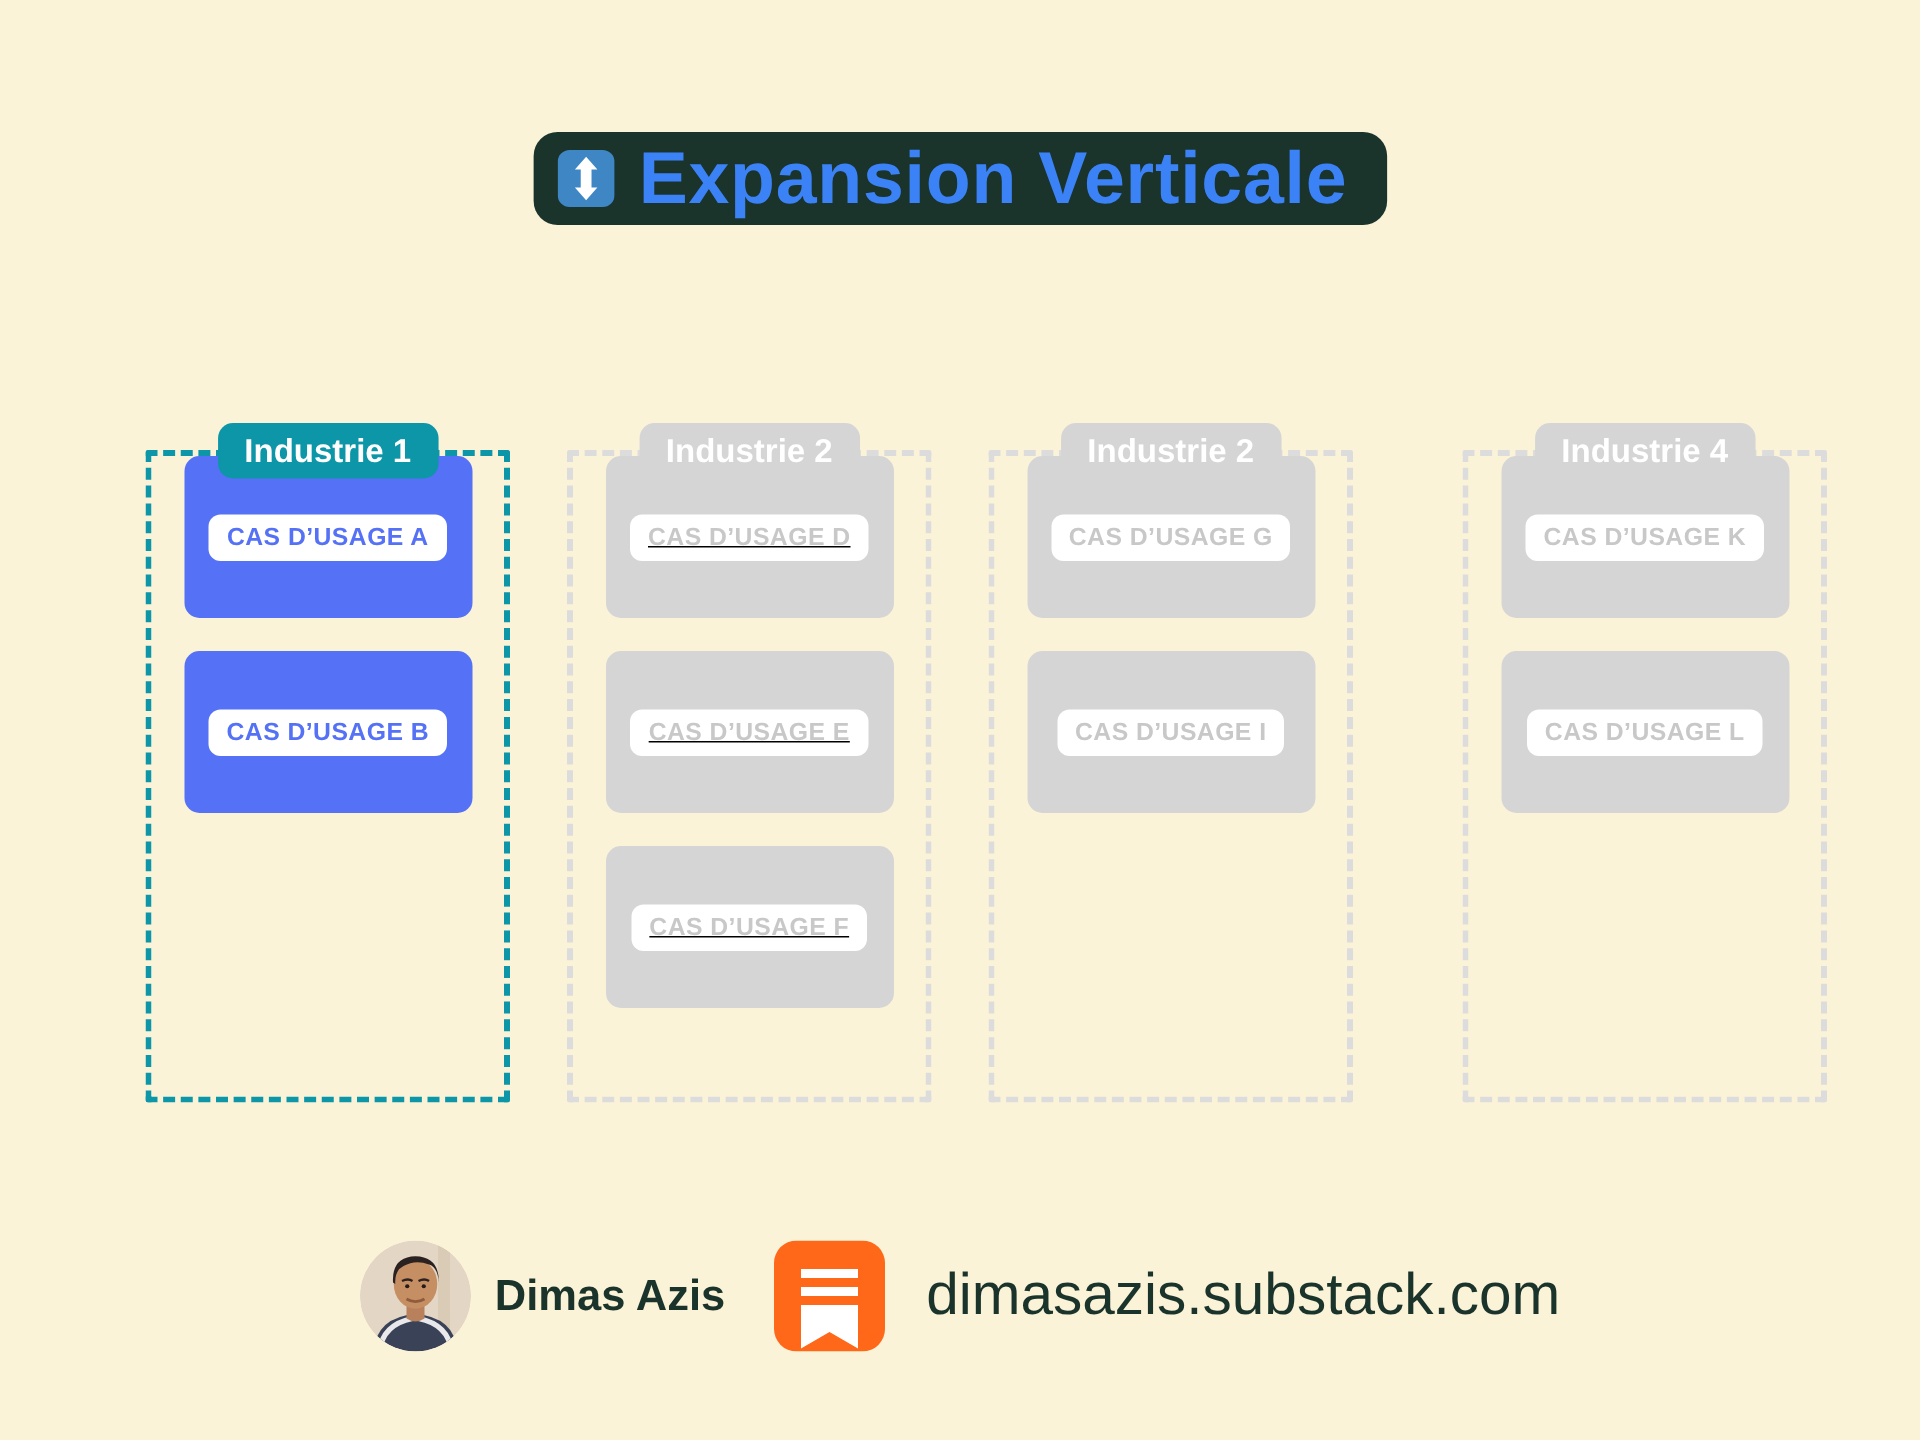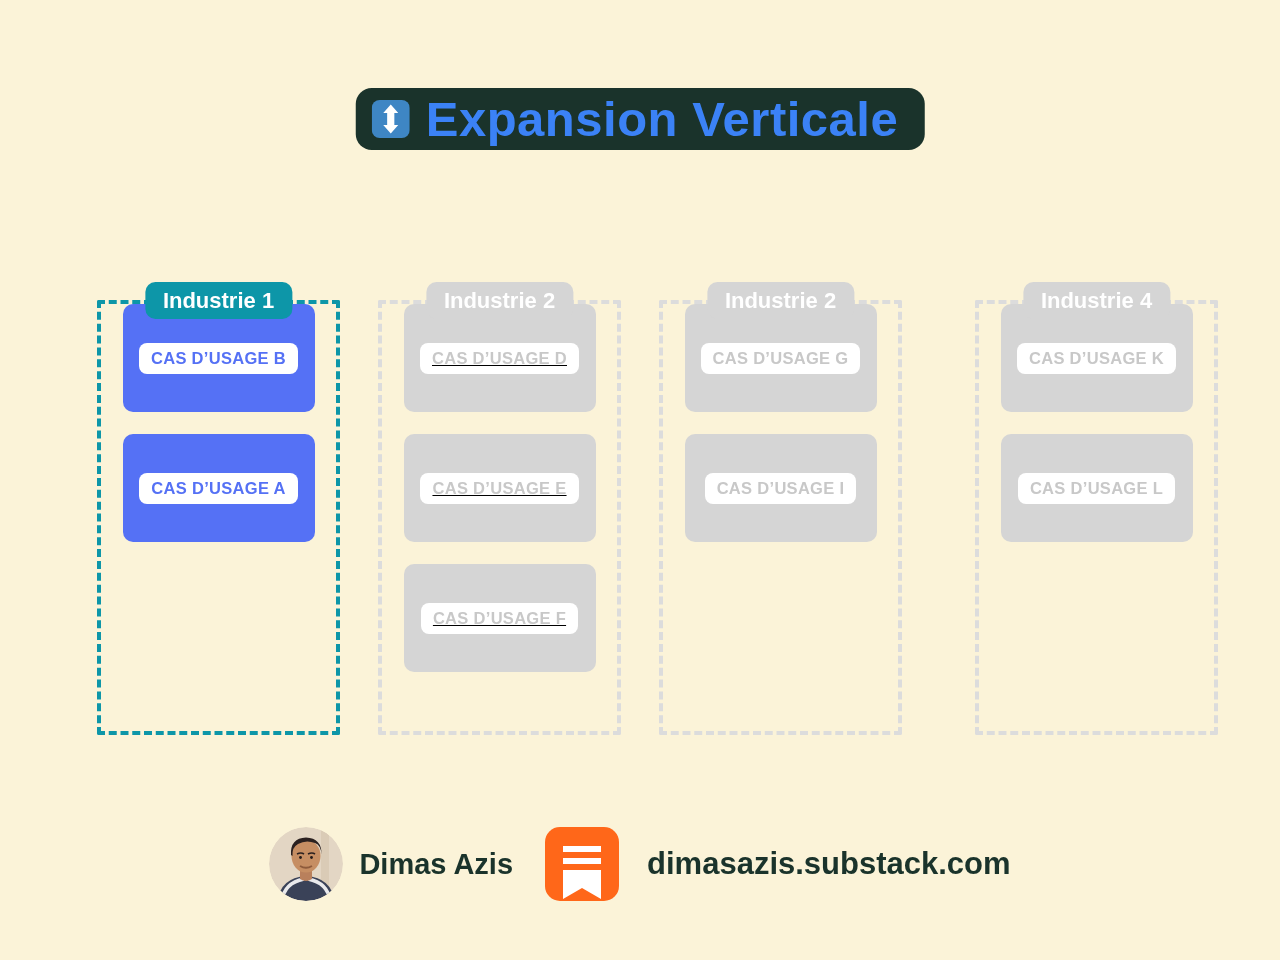--- a/index.html
+++ b/index.html
@@ -117,43 +117,43 @@
     white-space:nowrap;
     text-align:center;
   }
   .substack-icon{
     width:74px;height:74px;flex:0 0 74px;
     margin-left:32px;
     display:block;
   }
   .site-url{
     margin-left:28px;
-    font-size:31px;font-weight:700;
+    font-size:39px;font-weight:400;
     color:var(--text-dark);
     white-space:nowrap;
   }
 </style>
 </head>
 <body>
 
 <div class="title-badge">
   <svg class="title-icon" viewBox="0 0 38 38">
     <rect width="38" height="38" rx="8" fill="var(--title-icon-bg)"></rect>
     <path d="M19 4.5 L26.5 13 H22.6 V25 H26.5 L19 33.5 L11.5 25 H15.4 V13 H11.5 Z" fill="#FFFFFF"></path>
   </svg>
   <span class="title-text">Expansion Verticale</span>
 </div>
 
 <div class="column col-1 active">
   <div class="column-badge">Industrie 1</div>
   <div class="case-card">
+    <span class="case-pill">CAS D’USAGE A</span>
+  </div>
+  <div class="case-card">
     <span class="case-pill">CAS D’USAGE B</span>
-  </div>
-  <div class="case-card">
-    <span class="case-pill">CAS D’USAGE A</span>
   </div>
 </div>
 
 <div class="column col-2">
   <div class="column-badge">Industrie 2</div>
   <div class="case-card">
     <span class="case-pill">CAS D’USAGE D</span>
   </div>
   <div class="case-card">
     <span class="case-pill">CAS D’USAGE E</span>

